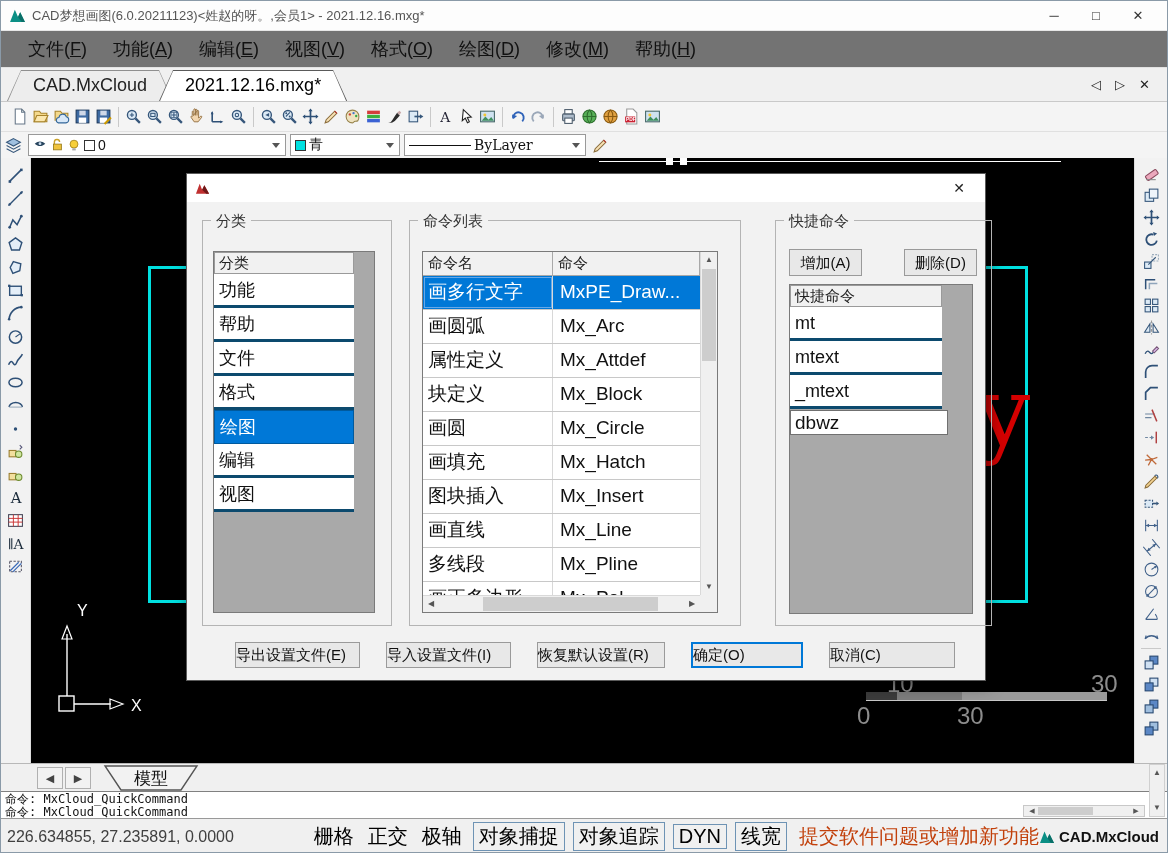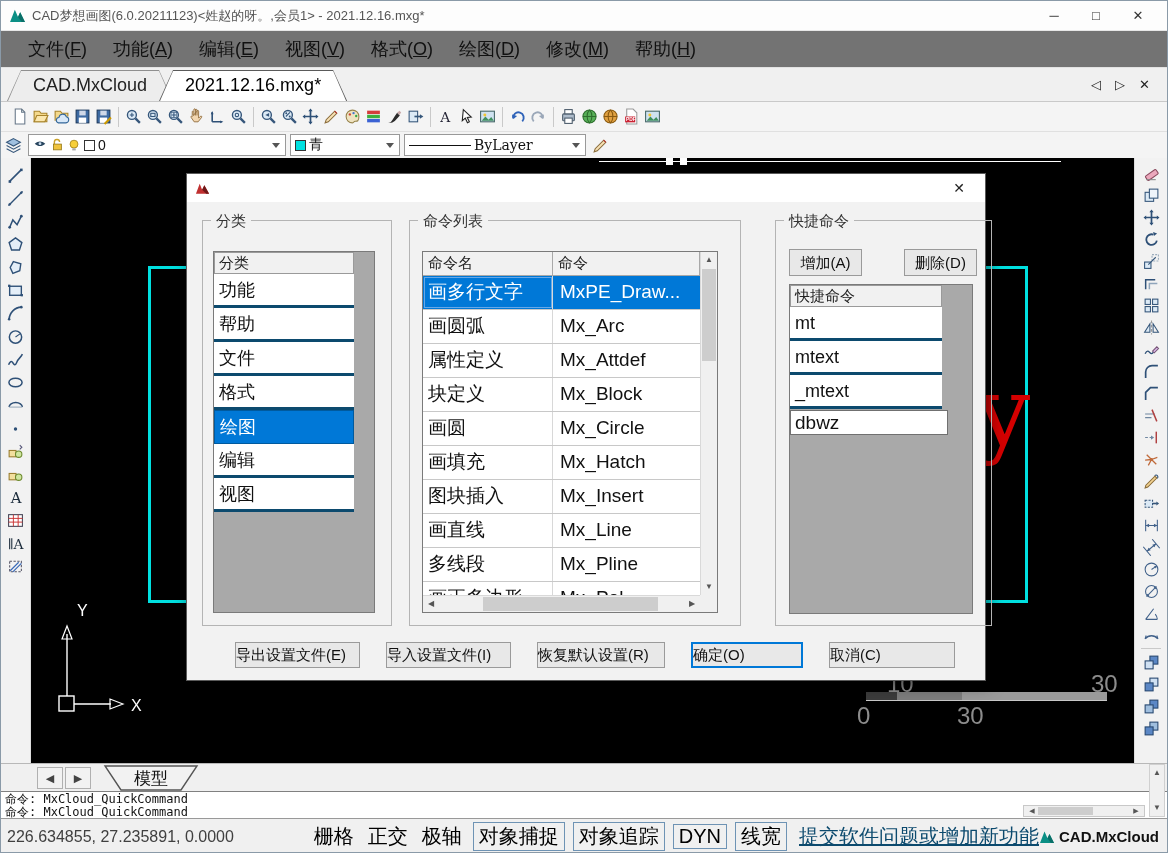--- a/index.html
+++ b/index.html
@@ -1008,21 +1008,21 @@
     <span class="coords">226.634855, 27.235891, 0.0000</span>
     <span id="toggles" style="display:flex;align-items:center">
         <span class="tg">栅格</span>
         <span class="tg">正交</span>
         <span class="tg">极轴</span>
         <span class="tg boxed">对象捕捉</span>
         <span class="tg boxed">对象追踪</span>
         <span class="tg boxed">DYN</span>
         <span class="tg boxed">线宽</span>
       </span>
-    <span class="link" id="status-link" style="color: #0c4a6e; text-decoration: underline;">提交软件问题或增加新功能</span>
+    <span class="link" id="status-link" style="color: #c2410c;">提交软件问题或增加新功能</span>
     <span class="brand">
       <span class="icf">
           <svg viewBox="0 0 16 16" width="16" height="16">
             <path d="M1 14L5.5 2.5l3 6.8 2-4.3L15 14z" fill="#0b8f85"></path>
             <path d="M8.5 9.3l2-4.3L15 14h-3z" fill="#0a6f68"></path>
           </svg>
         </span>
       <span>CAD.MxCloud</span>
     </span>
   </div>

